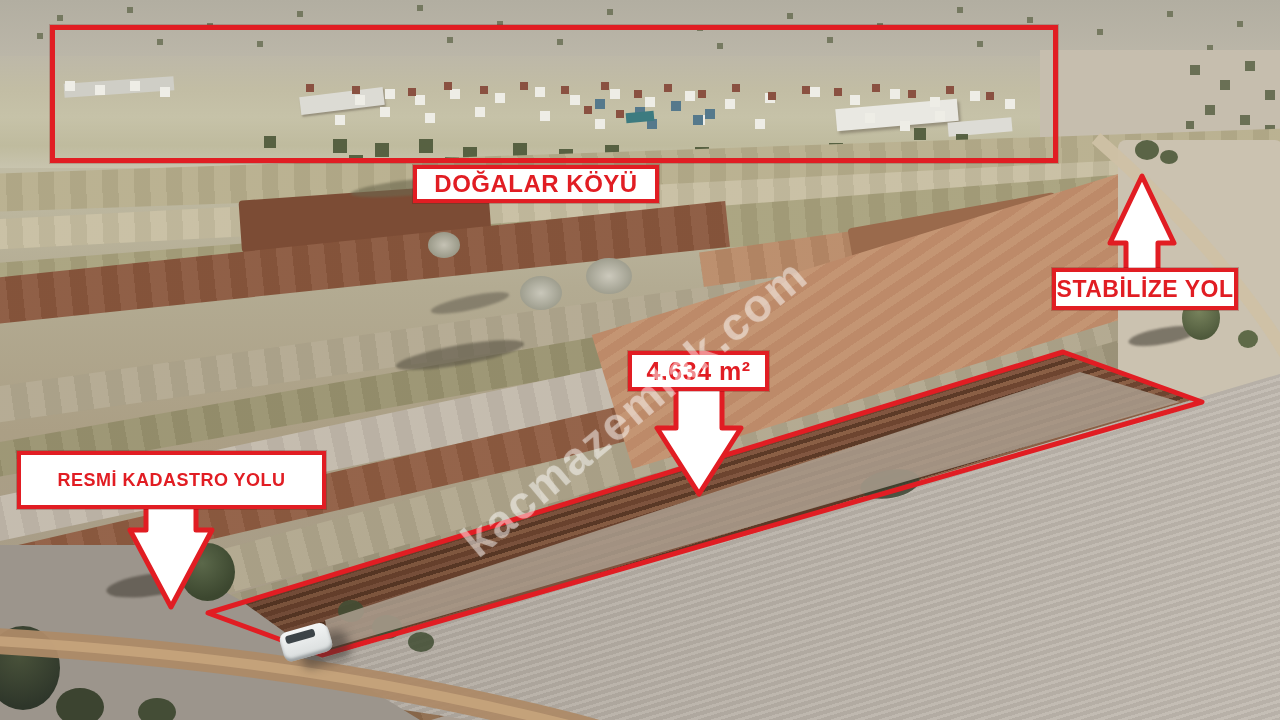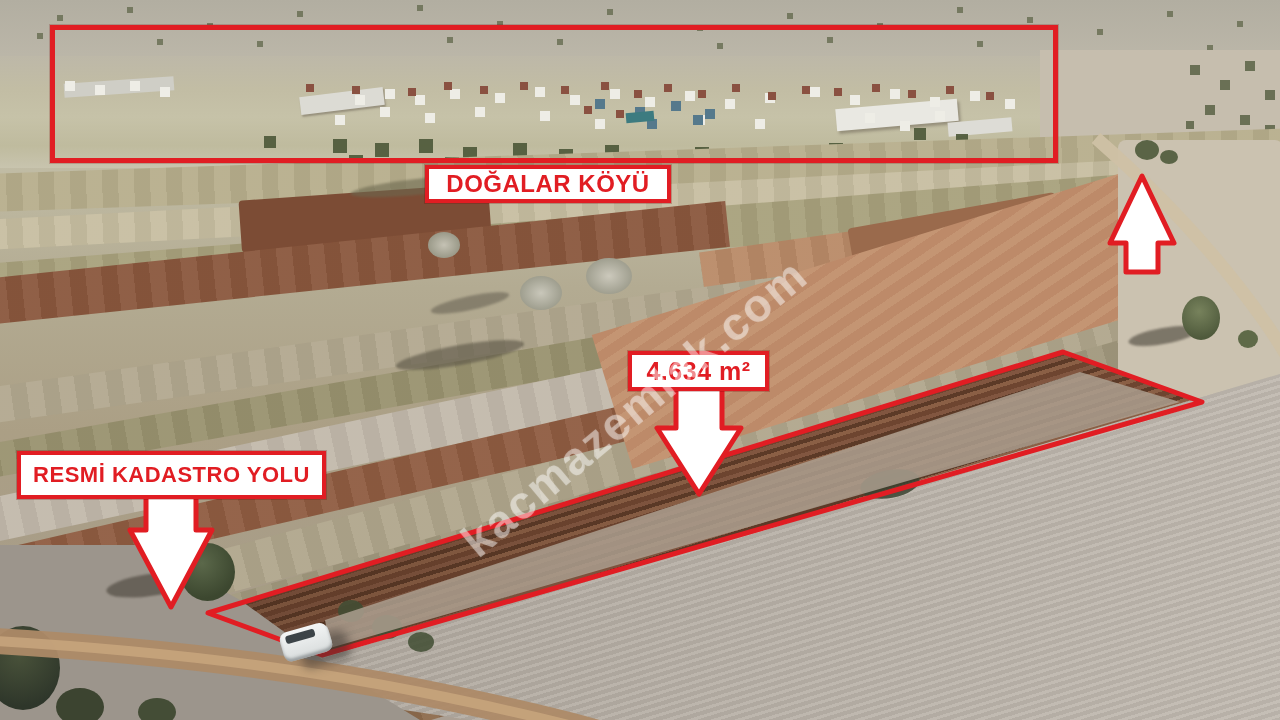--- a/index.html
+++ b/index.html
@@ -178,22 +178,23 @@
   </svg>
 
   <div class="abs" style="left:281px;top:627px;width:50px;height:30px;background:linear-gradient(#f4f6f6,#d8dcdc);
               border-radius:8px 10px 8px 8px;transform:rotate(-16deg);
               box-shadow:16px 12px 10px rgba(55,50,45,.5), inset 0 -3px 3px rgba(90,95,100,.5);">
     <div class="abs" style="left:6px;top:4px;width:30px;height:8px;background:#3c4448;border-radius:3px;"></div>
   </div>
 
   <div id="village-box"></div>
 
-  <div class="label" style="left:413px;top:165px;width:246px;height:38px;font-size:24px;margin-left:12px;">DOĞALAR KÖYÜ</div>
-
+  <div class="label" style="left:413px;top:165px;width:246px;height:38px;font-size:24px;">DOĞALAR KÖYÜ</div>
+
+  <div class="label" style="left:1052px;top:268px;width:186px;height:42px;font-size:23px;">STABİLİZE YOL</div>
 
   <div class="label" style="left:628px;top:351px;width:141px;height:40px;font-size:25px;">4.634 m²</div>
 
-  <div class="label" style="left:17px;top:451px;width:309px;height:48px;font-size:22px;">RESMİ KADASTRO YOLU</div>
+  <div class="label" style="left:17px;top:451px;width:309px;height:58px;font-size:18px;">RESMİ KADASTRO YOLU</div>
 
   <div id="watermark">kacmazemlak.com</div>
 
 </div>
 
 </body></html>

